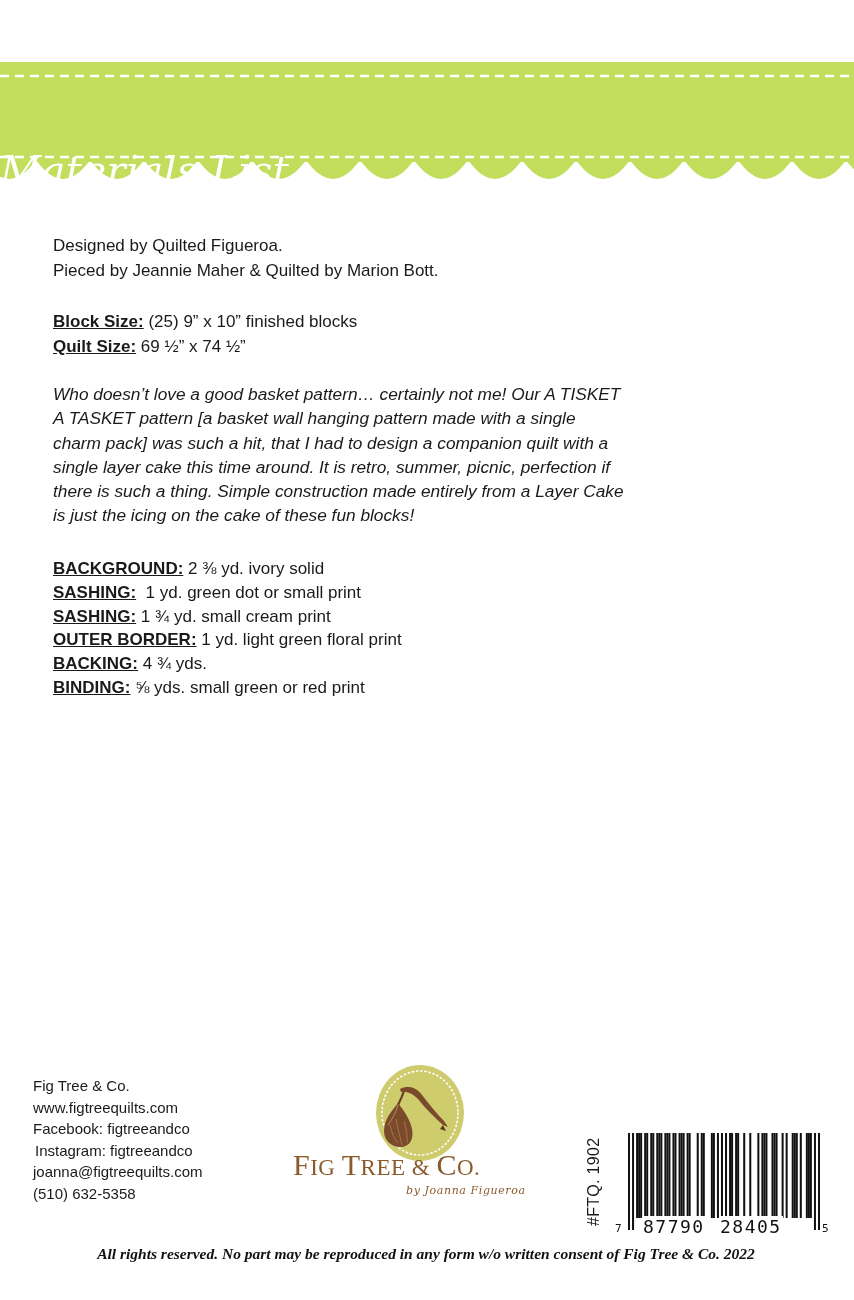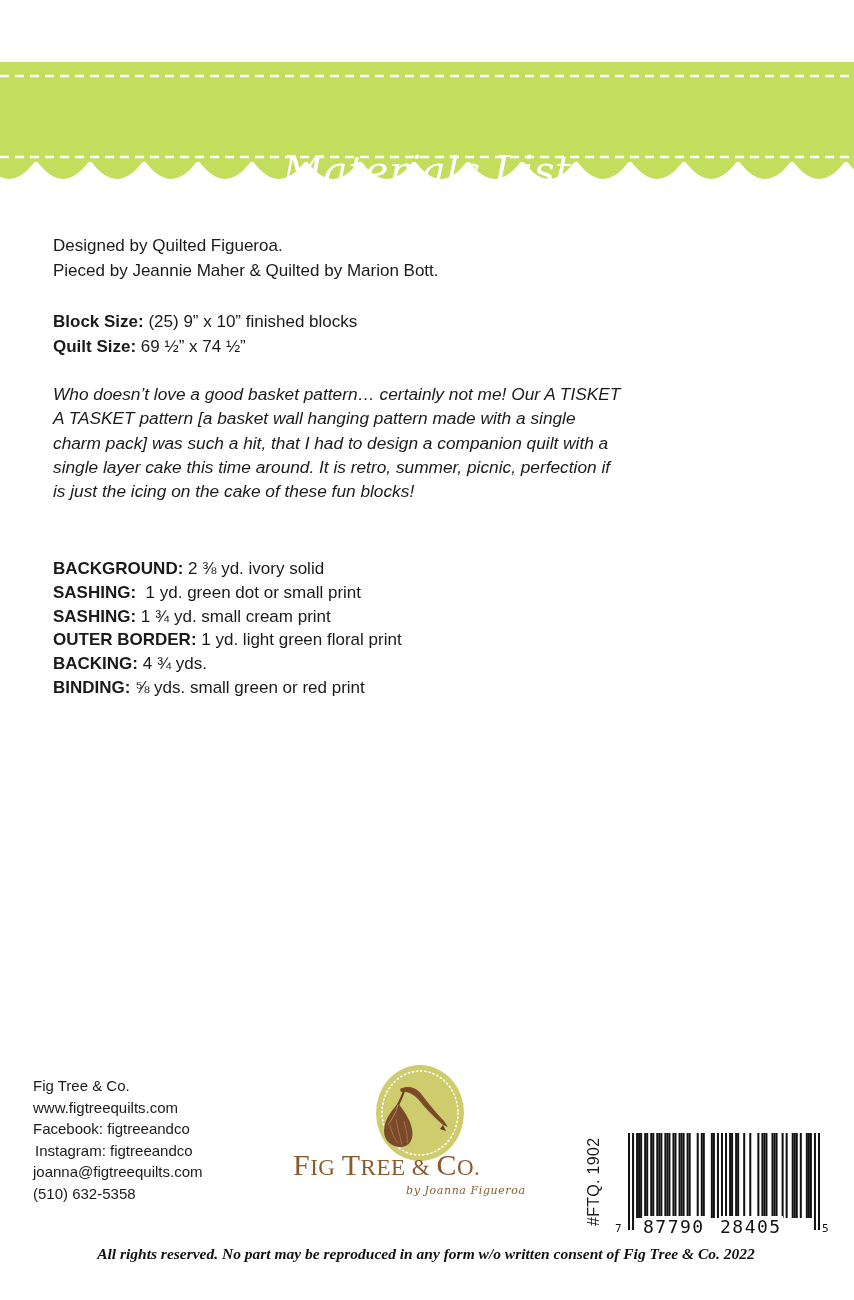--- a/index.html
+++ b/index.html
@@ -22,21 +22,21 @@
       top: 62px;
       width: 854px;
       height: 135px;
     }
     .banner svg { position: absolute; left: 0; top: 0; }
     .banner-title {
       position: absolute;
       left: 0;
       top: 83px;
       width: 854px;
-      text-align: center;
+      text-align: left;
       color: #ffffff;
       font-family: "DejaVu Serif", "Liberation Serif", serif;
       font-style: italic;
       font-size: 40px;
       letter-spacing: 0.5px;
       line-height: 50px;
     }
 
     
     .body-text {
@@ -53,21 +53,21 @@
       width: 745px;
       font-style: italic;
       font-size: 17.3px;
       line-height: 24.3px;
     }
     .materials {
       top: 557px;
       line-height: 23.8px;
     }
     .line { white-space: nowrap; display: block; }
-    .label { font-weight: bold; }
+    .label { font-weight: bold; text-decoration: underline; }
 
     
     .contact {
       position: absolute;
       left: 33px;
       top: 1075px;
       font-size: 15px;
       line-height: 21.5px;
       color: #1a1a1a;
     }
@@ -186,20 +186,21 @@
 <div class="body-text sizes">
   <span class="line"><span class="label">Block Size:</span><span> (25) 9” x 10” finished blocks</span></span>
   <span class="line"><span class="label">Quilt Size:</span><span> 69 ½” x 74 ½”</span></span>
 </div>
 
 <div class="body-text description">
   <span class="line">Who doesn’t love a good basket pattern… certainly not me! Our A TISKET</span>
   <span class="line">A TASKET pattern [a basket wall hanging pattern made with a single</span>
   <span class="line">charm pack] was such a hit, that I had to design a companion quilt with a</span>
   <span class="line">single layer cake this time around. It is retro, summer, picnic, perfection if</span>
+  <span class="line">there is such a thing. Simple construction made entirely from a Layer Cake</span>
   <span class="line">is just the icing on the cake of these fun blocks!</span>
 </div>
 
 <div class="body-text materials">
   <span class="line"><span class="label">BACKGROUND:</span><span style="white-space:pre"> 2 ⅜ yd. ivory solid</span></span>
   <span class="line"><span class="label">SASHING:</span><span style="white-space:pre">  1 yd. green dot or small print</span></span>
   <span class="line"><span class="label">SASHING:</span><span style="white-space:pre"> 1 ¾ yd. small cream print</span></span>
   <span class="line"><span class="label">OUTER BORDER:</span><span style="white-space:pre"> 1 yd. light green floral print</span></span>
   <span class="line"><span class="label">BACKING:</span><span style="white-space:pre"> 4 ¾ yds.</span></span>
   <span class="line"><span class="label">BINDING:</span><span style="white-space:pre"> ⅝ yds. small green or red print</span></span>

